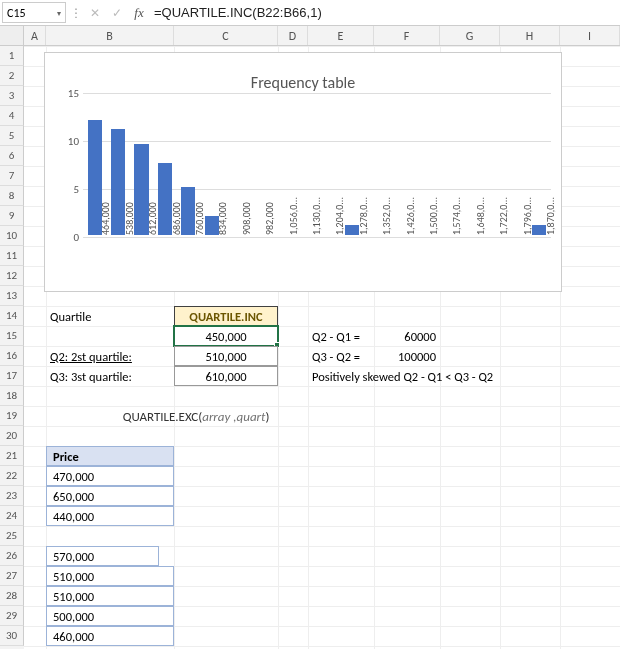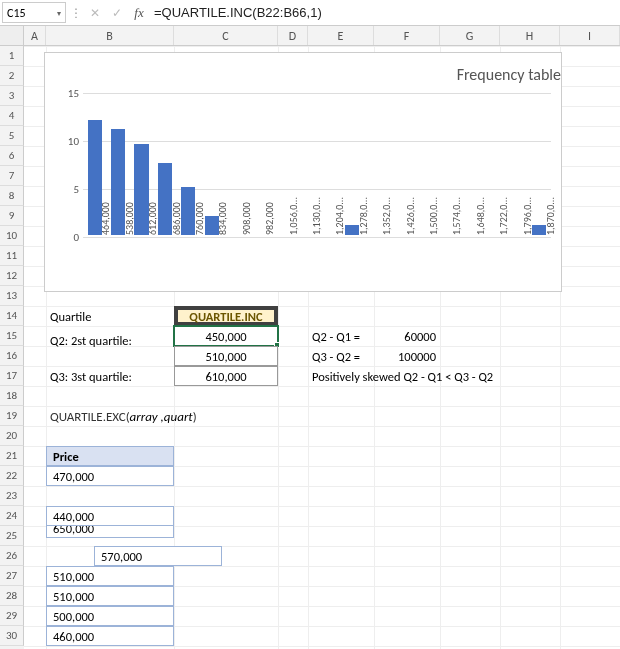--- a/index.html
+++ b/index.html
@@ -32,42 +32,42 @@
   .grid::before {
     content: ""; position: absolute; inset: 0;
     background-image: linear-gradient(to bottom, #eee 1px, transparent 1px);
     background-size: 100% 20px;
     pointer-events: none;
   }
   .vlines { position: absolute; top: 0; bottom: 0; width: 1px; background: #eee; }
 
   
   .chart { position: absolute; left: 20px; top: 6px; width: 518px; height: 240px; border: 1px solid #ccc; background: #fff; }
-  .chart-title { text-align: right; font-size: 16px; color: #555; margin-top: 12px; }
+  .chart-title { text-align: center; font-size: 16px; color: #555; margin-top: 20px; }
   .plot { position: absolute; left: 38px; top: 40px; right: 10px; bottom: 56px; }
   .y-tick { position: absolute; left: -22px; width: 18px; text-align: right; font-size: 11px; color: #555; transform: translateY(-50%); }
   .y-grid { position: absolute; left: 0; right: 0; height: 1px; background: #ddd; }
   .bar { position: absolute; bottom: 0; background: #4472c4; }
   .x-labels { position: absolute; left: 38px; right: 10px; bottom: 4px; height: 52px; }
   .x-lbl { position: absolute; bottom: 0; font-size: 10px; color: #555; white-space: nowrap; transform-origin: top left; transform: rotate(-90deg); }
 
   
   .cell { position: absolute; height: 20px; display: flex; align-items: center; font-size: 12.5px; padding: 0 4px; }
   .hdr-q { font-weight: normal; }
-  .hdr-qinc { font-weight: bold; color: #6b5500; background: #fff2cc; justify-content: center; border: 4px solid #404040; width: 100%; }
+  .hdr-qinc { font-weight: bold; color: #6b5500; background: #fff2cc; justify-content: center; border: 1px solid #404040; width: 100%; }
   .qval { border: 1px solid #999; justify-content: center; background: #fff; }
   .sel { outline: 2px solid #217346; outline-offset: -1px; }
   .sel-handle { position: absolute; width: 6px; height: 6px; background: #217346; border: 1px solid #fff; right: -3px; bottom: -3px; }
 
   
   .price-h { background: #d9e1f2; border: 1px solid #9cb3d8; font-weight: bold; padding-left: 6px; }
   .price-c { border: 1px solid #9cb3d8; padding-left: 6px; background: #fff; }
 
-  .fn-sig { font-size: 13px; color: #333; }
-  .fn-sig .args { font-style: italic; color: #000000; }
+  .fn-sig { font-size: 13px; color: #333; justify-content: center; }
+  .fn-sig .args { font-style: italic; color: #737373; }
 </style>
 </head>
 <body>
 
 <div class="app">
 
   <div class="formula-bar">
     <div class="name-box">
       <span>C15</span>
       <span class="chev">▾</span>
@@ -182,39 +182,39 @@
             <div class="x-lbl" style="left: 390.78px; top: 0px;">1,648,0...</div>
             <div class="x-lbl" style="left: 414.18px; top: 0px;">1,722,0...</div>
             <div class="x-lbl" style="left: 437.58px; top: 0px;">1,796,0...</div>
             <div class="x-lbl" style="left: 460.98px; top: 0px;">1,870,0...</div>
           </div>
       </div>
 
     <div class="cell hdr-q" style="left: 22px; top: 260px; width: 156px;">Quartile</div>
         <div class="cell hdr-qinc" style="left: 150px; top: 260px; width: 104px;">QUARTILE.INC</div>
         <div class="cell qval sel" style="left: 150px; top: 280px; width: 104px;">450,000<div class="sel-handle"></div></div>
-        <div class="cell " style="left: 22px; top: 284px; width: 128px;">Q2: 2st quartile:</div>
+        <div class="cell " style="left: 22px; top: 300px; width: 128px; text-decoration: underline;">Q2: 2st quartile:</div>
         <div class="cell qval" style="left: 150px; top: 300px; width: 104px;">510,000</div>
         <div class="cell " style="left: 22px; top: 320px; width: 128px;">Q3: 3st quartile:</div>
         <div class="cell qval" style="left: 150px; top: 320px; width: 104px;">610,000</div>
         <div class="cell " style="left: 284px; top: 280px; width: 66px;">Q2 - Q1 =</div>
         <div class="cell " style="left: 350px; top: 280px; width: 66px; justify-content: flex-end;">60000</div>
         <div class="cell " style="left: 284px; top: 300px; width: 66px;">Q3 - Q2 =</div>
         <div class="cell " style="left: 350px; top: 300px; width: 66px; justify-content: flex-end;">100000</div>
         <div class="cell " style="left: 284px; top: 320px; width: 260px;">Positively skewed Q2 - Q1 &lt; Q3 - Q2</div>
         <div class="cell fn-sig" style="left: 22px; top: 360px; width: 300px;">
           <span>QUARTILE.EXC(</span>
           <span class="args">array ,quart</span>
           <span> )</span>
         </div>
         <div class="cell price-h" style="left: 22px; top: 400px; width: 128px;">Price</div>
         <div class="cell price-c" style="left: 22px; top: 420px; width: 128px;">470,000</div>
-        <div class="cell price-c" style="left: 22px; top: 440px; width: 128px; margin-top: 32px;">650,000</div>
+        <div class="cell price-c" style="left: 22px; top: 440px; width: 128px;">650,000</div>
         <div class="cell price-c" style="left: 22px; top: 460px; width: 128px;">440,000</div>
-        <div class="cell price-c" style="left: 22px; top: 500px; width: 128px; margin-left: 48px;">570,000</div>
+        <div class="cell price-c" style="left: 22px; top: 500px; width: 113px;">570,000</div>
         <div class="cell price-c" style="left: 22px; top: 520px; width: 128px;">510,000</div>
         <div class="cell price-c" style="left: 22px; top: 540px; width: 128px;">510,000</div>
         <div class="cell price-c" style="left: 22px; top: 560px; width: 128px;">500,000</div>
         <div class="cell price-c" style="left: 22px; top: 580px; width: 128px;">460,000</div>
       </div>
   </div>
 
 </div>
 
 </body></html>

